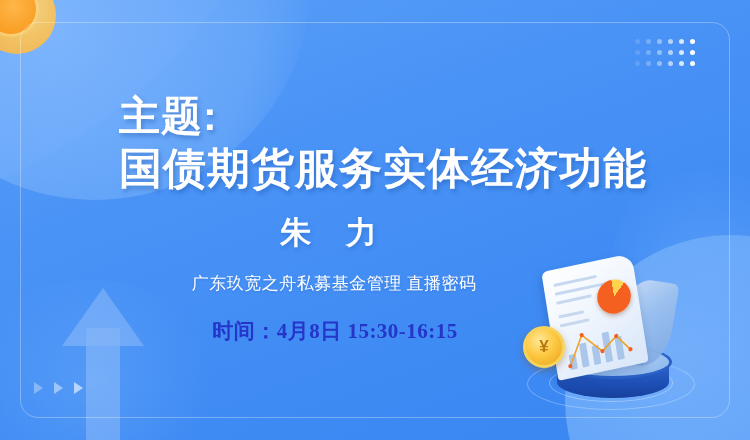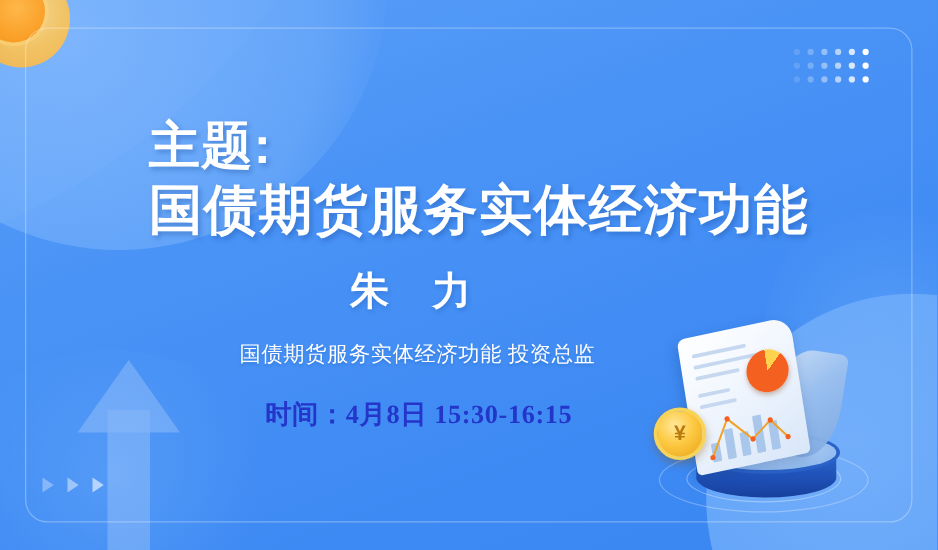--- a/index.html
+++ b/index.html
@@ -378,21 +378,21 @@
 
   <div class="content">
 
     <div class="title">
       <div class="title-line l1">主题:</div>
       <div class="title-line l2">国债期货服务实体经济功能</div>
     </div>
 
     <div class="speaker">朱  力</div>
 
-    <div class="affiliation">国债期货服务实体经济功能  投资总监</div>
+    <div class="affiliation">广东玖宽之舟私募基金管理  直播密码</div>
 
     <div class="meta">
       <div class="meta-line">时间：4月8日 15:30-16:15</div>
     </div>
 
   </div>
 
   <div class="illus">
     <div class="ripple"></div>
     <div class="ripple r2"></div>

